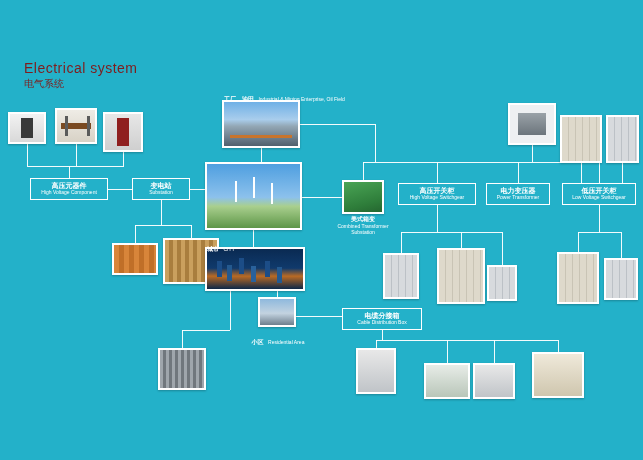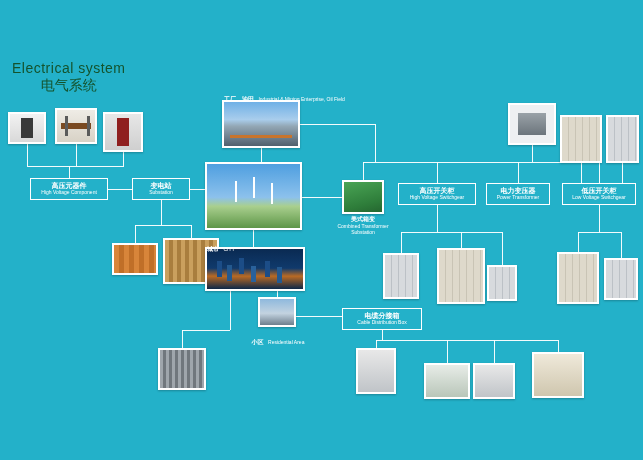--- a/index.html
+++ b/index.html
@@ -1,22 +1,22 @@
 <!DOCTYPE html>
 <html><head>
 <meta charset="utf-8">
 <style>
   html,body{margin:0;padding:0;}
   body{font-family:"Liberation Sans","DejaVu Sans",sans-serif;}
   .stage{position:relative;width:643px;height:460px;background:#23b1c9;overflow:hidden;}
 
   
-  .title-block{position:absolute;left:12px;top:60px;color:#14532d;z-index:2;}
+  .title-block{position:absolute;left:24px;top:60px;color:#7f1d1d;z-index:2;}
   .title{font-size:14px;letter-spacing:.5px;}
-  .subtitle{font-size:14px;margin-top:1px;text-align:center;}
+  .subtitle{font-size:10px;margin-top:1px;}
 
   
   .ln{position:absolute;background:#ffffff;opacity:.95;z-index:0;}
   .h{height:1px;}
   .v{width:1px;}
 
   
   .photo{position:absolute;border:2px solid #fff;box-sizing:border-box;overflow:hidden;z-index:1;box-shadow:0 1px 2px rgba(0,0,0,.25);}
   .ph-fuse{background:linear-gradient(180deg,#f2f2f2,#d9d9d9);}
   .ph-fuse::before{content:"";position:absolute;left:32%;top:14%;width:36%;height:72%;background:#3a3a3a;}

